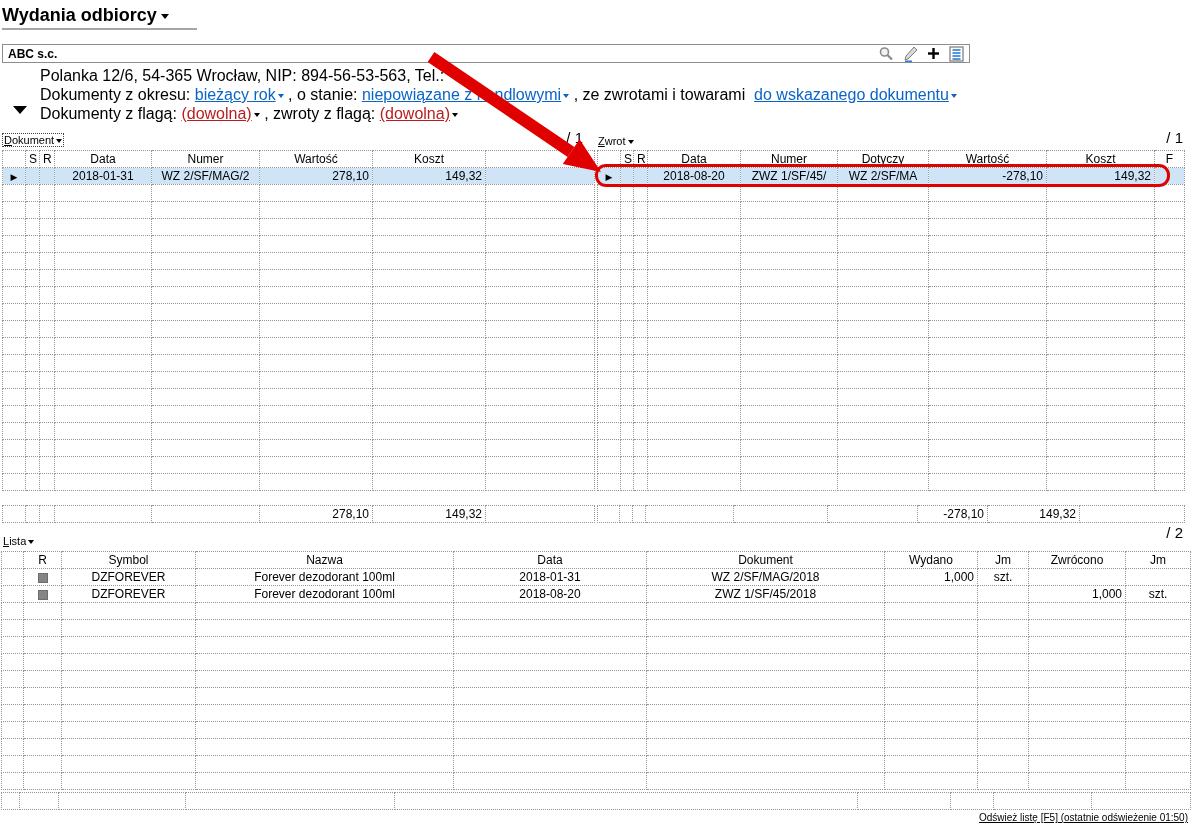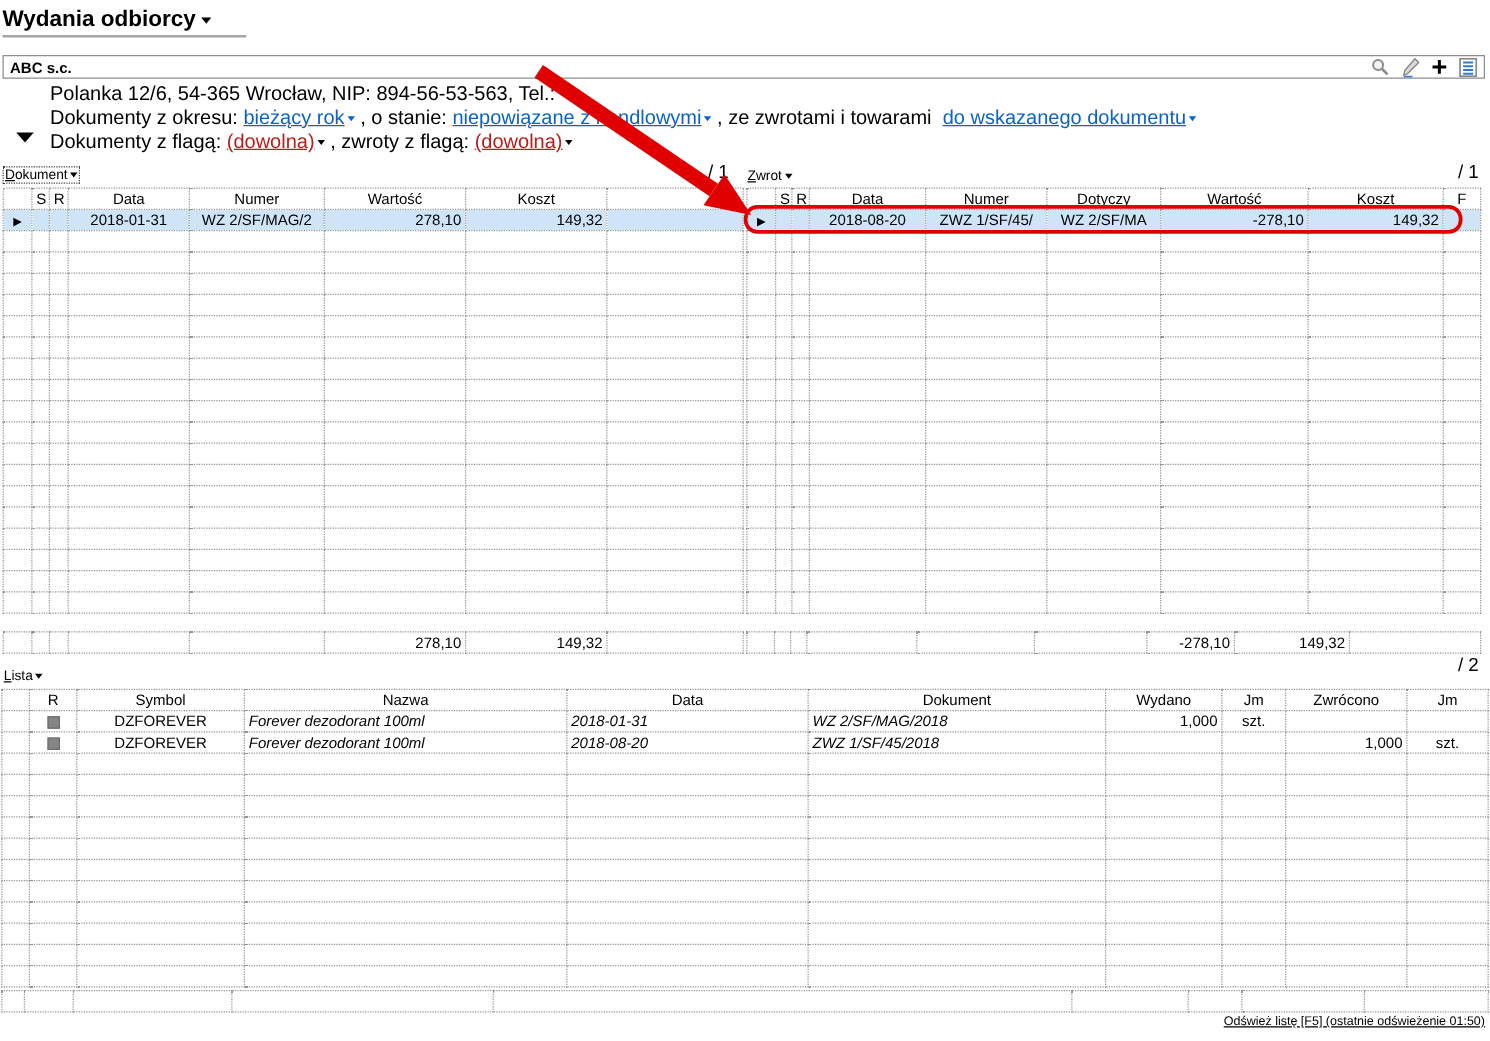--- a/index.html
+++ b/index.html
@@ -11,21 +11,21 @@
 
   
   .title-wrap{left:2px;top:5px;width:195px;border-bottom:2px solid #a6a6a6;padding-bottom:2px;}
   .title{font-size:18px;font-weight:bold;white-space:nowrap;}
   .caret{display:inline-block;width:0;height:0;border-left:4px solid transparent;
          border-right:4px solid transparent;border-top:5px solid #000;margin-left:4px;vertical-align:middle;}
   .caret.blue{border-top-color:#0a64c8;}
   .caret.sm{border-left-width:3px;border-right-width:3px;border-top-width:4px;margin-left:2px;}
 
   
-  .company-bar{left:2px;top:44px;width:1186px;height:19px;border:1px solid #8d8d8d;
+  .company-bar{left:2px;top:44px;width:968px;height:19px;border:1px solid #8d8d8d;
                box-sizing:border-box;display:flex;align-items:center;padding:0 5px;background:#fff;}
   .company-name{font-size:12px;font-weight:bold;}
   .bar-icons{margin-left:auto;display:flex;align-items:center;gap:9px;}
   .bar-icons svg{display:block;}
 
   
   .txt{font-size:16px;white-space:nowrap;}
   .address{left:40px;top:67px;}
   .filter1{left:40px;top:86px;}
   .filter2{left:40px;top:105px;}
@@ -40,21 +40,21 @@
   .hk{display:inline-block;}
   .focus-outline{outline:1px dotted #444;padding:0 1px;}
   .page-ind{font-size:15px;text-align:right;width:83px;}
 
   
   table.grid{border-collapse:collapse;table-layout:fixed;font-size:12px;background:#fff;}
   table.grid th, table.grid td{
     border:1px dotted #969696;height:16px;padding:0 3px;overflow:hidden;
     white-space:nowrap;font-weight:normal;box-sizing:content-box;
   }
-  .a-l{text-align:left;font-style:italic;} .a-c{text-align:center;} .a-r{text-align:right;}
+  .a-l{text-align:center;} .a-c{text-align:center;} .a-r{text-align:right;}
   table.grid thead th{text-align:center;background:#fff;}
   tr.selected td{background:#cfe4f7;}
   .marker{font-size:9px;line-height:1;}
   .sq{display:inline-block;width:8px;height:8px;background:#858585;border:1px solid #6d6d6d;vertical-align:middle;}
 
   
   .red-rect{left:595px;top:164px;width:575px;height:23px;border:3px solid #e00000;
             border-radius:11px;box-sizing:border-box;z-index:40;pointer-events:none;}
   .arrow-svg{left:0;top:0;z-index:50;pointer-events:none;}
 

